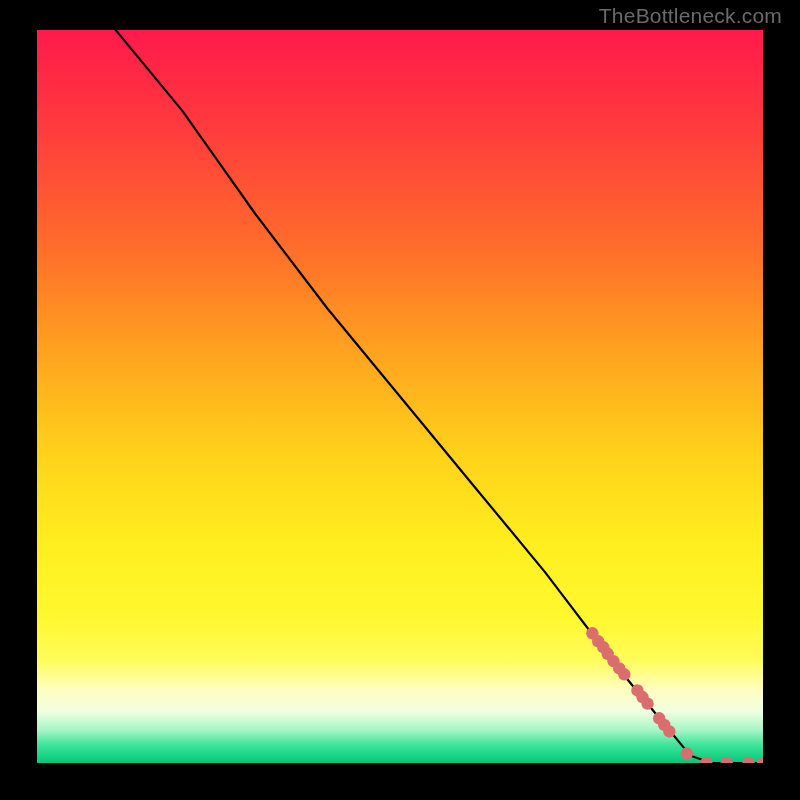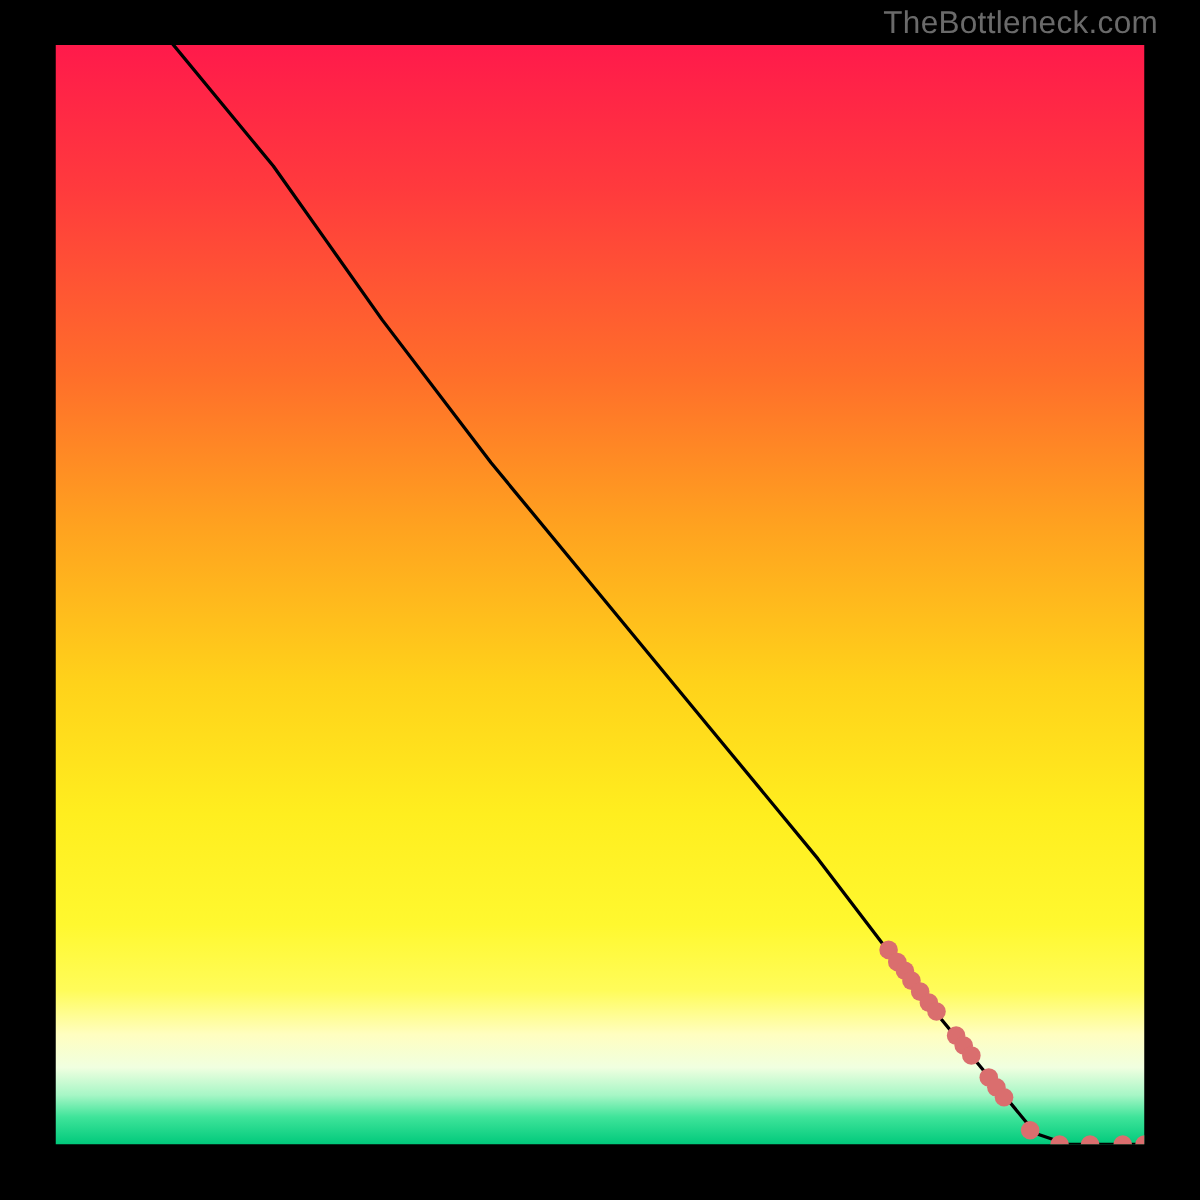--- a/index.html
+++ b/index.html
@@ -13,21 +13,21 @@
   }
   .frame {
     position: relative;
     width: 800px;
     height: 800px;
     background: #000;
   }
   .watermark {
     position: absolute;
     top: 4px;
-    right: 28px;
+    right: 18px;
     color: #6a6a6a;
     font-size: 21px;
     font-weight: 500;
     letter-spacing: 0.2px;
     z-index: 10;
     user-select: none;
   }
   .plot-wrap {
     position: absolute;
     left: 37px;

